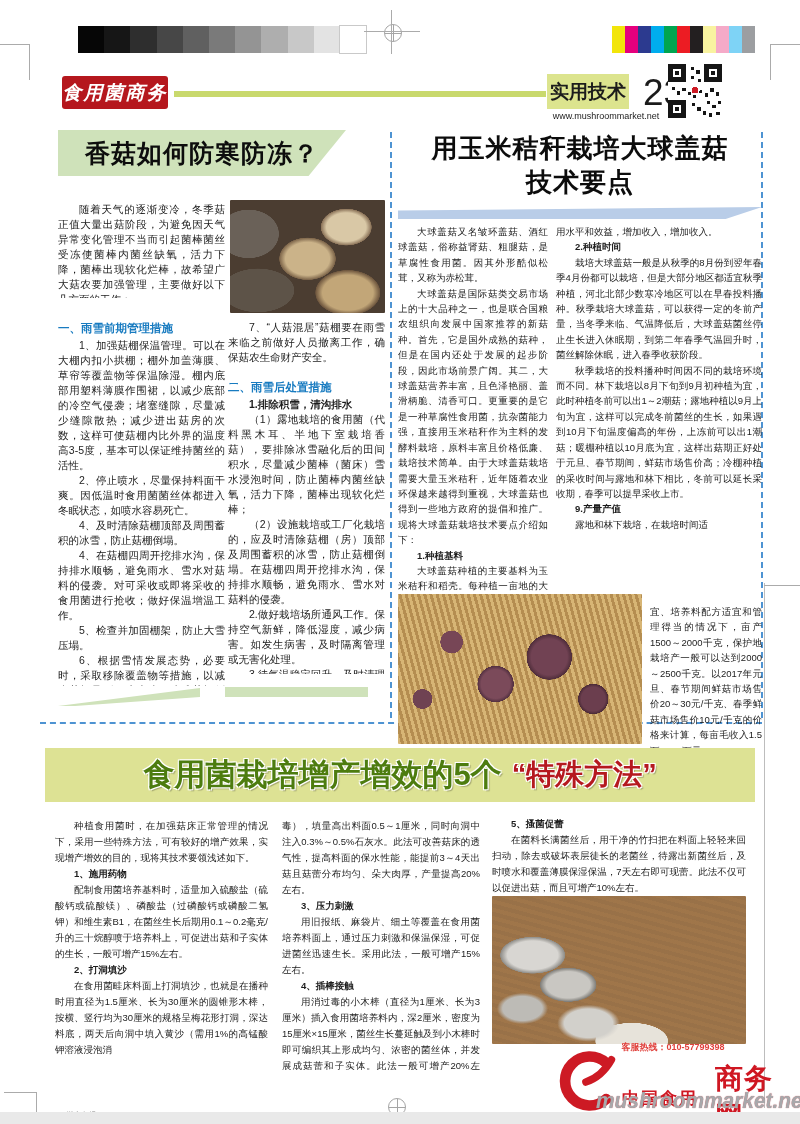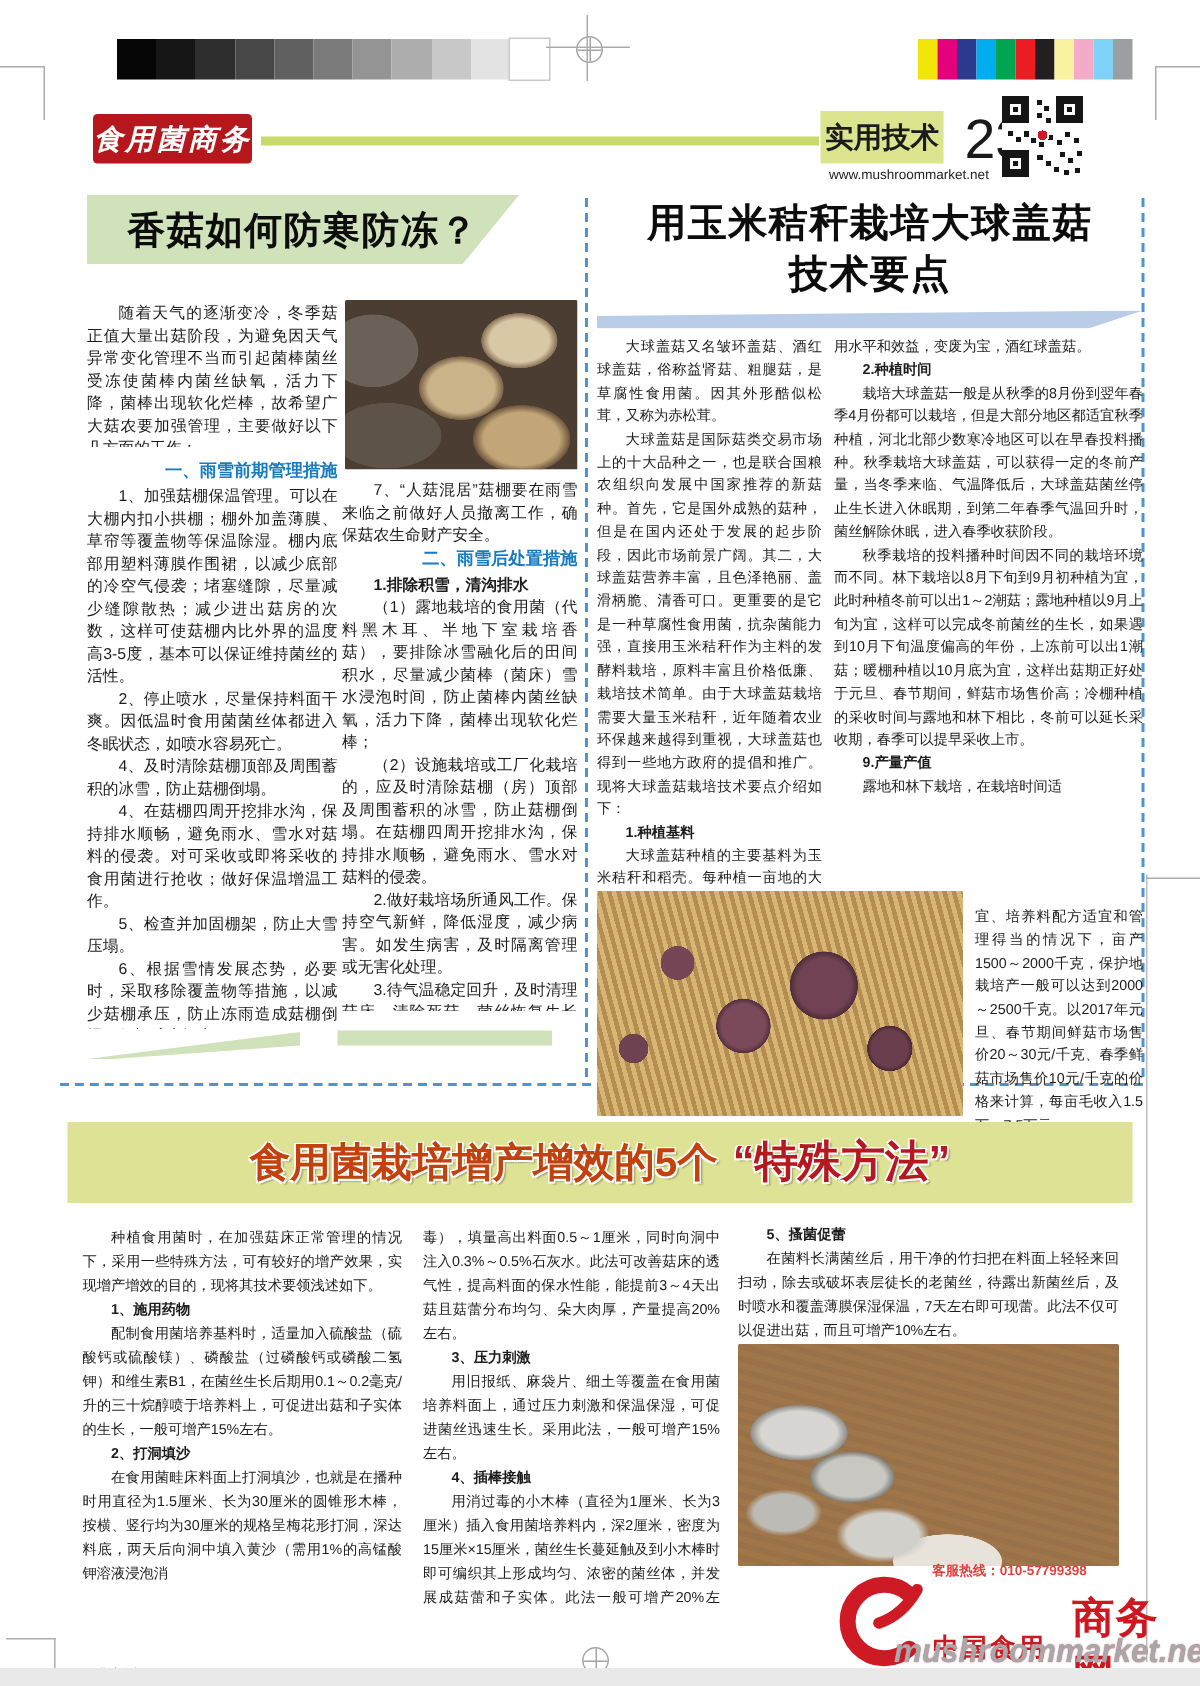--- a/index.html
+++ b/index.html
@@ -27,21 +27,21 @@
   .qr{left:668px;top:64px;width:54px;height:54px;}
   
   .vdash{border-left:2px dashed #4e93d2;width:0;}
   .hdash{border-top:2px dashed #4e93d2;height:0;}
   .fold{background:#bdbdbd;}
   
   .art p{margin:0;text-indent:2em;text-align:justify;}
   .art p.noindent{text-indent:0;}
   .art p.bold{font-weight:bold;}
   .subhead{font-weight:bold;}
-  .blue-head{margin:1px 0 2px;font-size:11.5px;font-weight:bold;color:#187bc0;text-align:right;}
+  .blue-head{margin:15px 0 2px;font-size:11.5px;font-weight:bold;color:#187bc0;text-align:left;}
   
   .la-title{left:58px;top:130px;width:288px;height:46px;background:#cfe2ba;
             clip-path:polygon(0 0,100% 0,87% 100%,0 100%);
             display:flex;align-items:center;justify-content:center;
             font-size:25px;font-weight:bold;letter-spacing:1px;color:#0d0d0d;}
   .la-body{font-size:10.5px;line-height:15px;overflow:hidden;}
   .la-intro{left:58px;top:202px;width:167px;height:96px;}
   .photo{border-radius:1px;}
   .photo1{left:230px;top:200px;width:155px;height:113px;background-color:#4b3d31;
           background-image:
@@ -68,21 +68,21 @@
           background-image:
             radial-gradient(circle 30px at 62% 42%,#714253 0 60%,#4f2d3a 75%,rgba(0,0,0,0) 76%),
             radial-gradient(circle 24px at 40% 60%,#7b4a5a 0 60%,#533040 75%,rgba(0,0,0,0) 76%),
             radial-gradient(circle 20px at 80% 70%,#6b3e4e 0 60%,#4a2a36 75%,rgba(0,0,0,0) 76%),
             radial-gradient(circle 16px at 22% 32%,#774656 0 70%,rgba(0,0,0,0) 71%),
             radial-gradient(circle 14px at 10% 70%,#6f4252 0 70%,rgba(0,0,0,0) 71%),
             repeating-linear-gradient(75deg,rgba(255,230,160,.35) 0 3px,rgba(140,100,40,.25) 3px 6px);}
   
   .banner{left:45px;top:748px;width:710px;height:54px;background:#dde294;
           display:flex;align-items:center;justify-content:center;white-space:pre;}
-  .banner .b-black{font-size:27px;font-weight:bold;color:#c2410c;
+  .banner .b-black{font-size:31px;font-weight:bold;color:#4d7c0f;
           text-shadow:-1px -1px 0 #fff,1px -1px 0 #fff,-1px 1px 0 #fff,1px 1px 0 #fff,2px 2px 1px rgba(0,0,0,.25);}
   .banner .b-red{font-size:29px;font-weight:bold;color:#b5191f;margin-left:10px;
           text-shadow:-1px -1px 0 #fff,1px -1px 0 #fff,-1px 1px 0 #fff,1px 1px 0 #fff,2px 2px 1px rgba(0,0,0,.25);}
   
   .ba-body{font-size:9.5px;line-height:16px;overflow:hidden;}
   .ba-col1{left:55px;top:818px;width:213px;height:252px;}
   .ba-col2{left:282px;top:818px;width:198px;height:252px;}
   .ba-col3{left:492px;top:816px;width:254px;height:78px;}
   .photo3{left:492px;top:896px;width:254px;height:148px;background-color:#a97f52;
           background-image:
@@ -238,21 +238,21 @@
     <div>技术要点</div>
   </div>
   <div class="abs ra-swoosh"></div>
   <div class="abs art ra-body ra-col1">
     <p>大球盖菇又名皱环盖菇、酒红球盖菇，俗称益肾菇、粗腿菇，是草腐性食用菌。因其外形酷似松茸，又称为赤松茸。</p>
     <p>大球盖菇是国际菇类交易市场上的十大品种之一，也是联合国粮农组织向发展中国家推荐的新菇种。首先，它是国外成熟的菇种，但是在国内还处于发展的起步阶段，因此市场前景广阔。其二，大球盖菇营养丰富，且色泽艳丽、盖滑柄脆、清香可口。更重要的是它是一种草腐性食用菌，抗杂菌能力强，直接用玉米秸秆作为主料的发酵料栽培，原料丰富且价格低廉、栽培技术简单。由于大球盖菇栽培需要大量玉米秸秆，近年随着农业环保越来越得到重视，大球盖菇也得到一些地方政府的提倡和推广。现将大球盖菇栽培技术要点介绍如下：</p>
     <p class="subhead">1.种植基料</p>
     <p>大球盖菇种植的主要基料为玉米秸秆和稻壳。每种植一亩地的大球盖菇，需要鲜秸秆15吨左右、稻壳1500千克，亩产大球盖菇1500～2500千克。因此，生产上引进和示范种植大球盖菇，不仅可以解决秸秆露天焚烧问题，而且提升秸秆综合利</p>
   </div>
   <div class="abs art ra-body ra-col2">
-    <p class="noindent">用水平和效益，变废为宝，酒红球盖菇。</p>
+    <p class="noindent">用水平和效益，增加收入，增加收入。</p>
     <p class="subhead">2.种植时间</p>
     <p>栽培大球盖菇一般是从秋季的8月份到翌年春季4月份都可以栽培，但是大部分地区都适宜秋季种植，河北北部少数寒冷地区可以在早春投料播种。秋季栽培大球盖菇，可以获得一定的冬前产量，当冬季来临、气温降低后，大球盖菇菌丝停止生长进入休眠期，到第二年春季气温回升时，菌丝解除休眠，进入春季收获阶段。</p>
     <p>秋季栽培的投料播种时间因不同的栽培环境而不同。林下栽培以8月下旬到9月初种植为宜，此时种植冬前可以出1～2潮菇；露地种植以9月上旬为宜，这样可以完成冬前菌丝的生长，如果遇到10月下旬温度偏高的年份，上冻前可以出1潮菇；暖棚种植以10月底为宜，这样出菇期正好处于元旦、春节期间，鲜菇市场售价高；冷棚种植的采收时间与露地和林下相比，冬前可以延长采收期，春季可以提早采收上市。</p>
     <p class="subhead">9.产量产值</p>
     <p>露地和林下栽培，在栽培时间适</p>
   </div>
   <div class="abs photo photo2"></div>
   <div class="abs art ra-body ra-col3n">
     <p class="noindent">宜、培养料配方适宜和管理得当的情况下，亩产1500～2000千克，保护地栽培产一般可以达到2000～2500千克。以2017年元旦、春节期间鲜菇市场售价20～30元/千克、春季鲜菇市场售价10元/千克的价格来计算，每亩毛收入1.5万～7.5万元。</p>
   </div>

